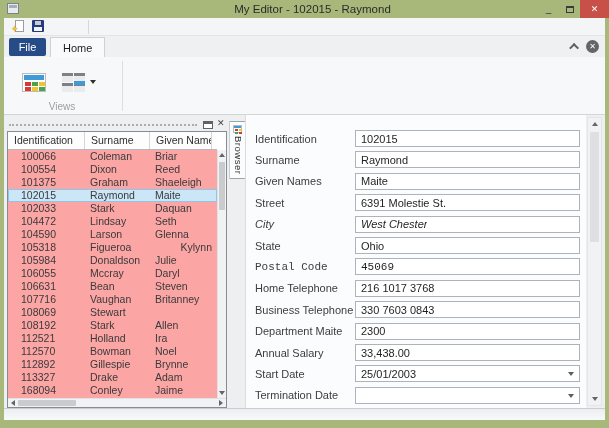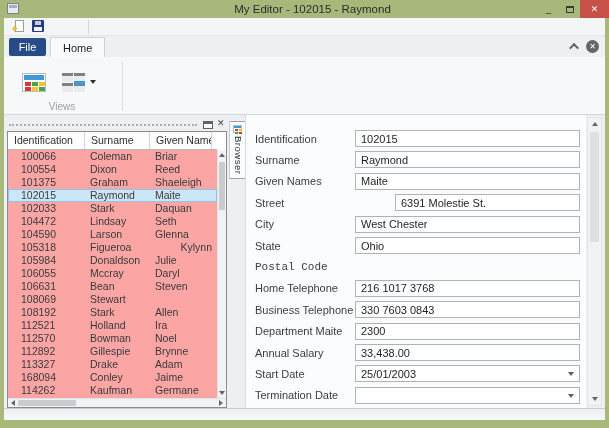--- a/index.html
+++ b/index.html
@@ -243,20 +243,25 @@
               <div class="gcell col0" style="width: 77px;">106055</div>
               <div class="gcell col1" style="width: 65px;">Mccray</div>
               <div class="gcell col2" style="width: 62px;">Daryl</div>
             </div>
             <div class="grow">
               <div class="gcell col0" style="width: 77px;">106631</div>
               <div class="gcell col1" style="width: 65px;">Bean</div>
               <div class="gcell col2" style="width: 62px;">Steven</div>
             </div>
             <div class="grow">
+              <div class="gcell col0" style="width: 77px;">107716</div>
+              <div class="gcell col1" style="width: 65px;">Vaughan</div>
+              <div class="gcell col2" style="width: 62px;">Britanney</div>
+            </div>
+            <div class="grow">
               <div class="gcell col0" style="width: 77px;">108069</div>
               <div class="gcell col1" style="width: 65px;">Stewart</div>
               <div class="gcell col2" style="width: 62px; margin-top: 20px;">Chantale</div>
             </div>
             <div class="grow">
               <div class="gcell col0" style="width: 77px;">108192</div>
               <div class="gcell col1" style="width: 65px;">Stark</div>
               <div class="gcell col2" style="width: 62px;">Allen</div>
             </div>
             <div class="grow">
@@ -327,40 +332,43 @@
             <div class="fbox">
               <span class="fval">Raymond</span>
             </div>
           </div>
           <div class="frow" style="top: 57.8px;">
             <div class="flabel">Given Names</div>
             <div class="fbox">
               <span class="fval">Maite</span>
             </div>
           </div>
-          <div class="frow" style="top: 79.2px; gap: 40px;">
+          <div class="frow" style="top: 79.2px;">
             <div class="flabel">Street</div>
             <div class="fbox">
               <span class="fval">6391 Molestie St.</span>
             </div>
           </div>
-          <div class="frow" style="top: 100.6px;">
+          <div class="frow" style="top: 100.6px; font-style: italic;">
             <div class="flabel">City</div>
             <div class="fbox">
               <span class="fval">West Chester</span>
             </div>
           </div>
           <div class="frow" style="top: 122px;">
             <div class="flabel">State</div>
             <div class="fbox">
               <span class="fval">Ohio</span>
             </div>
           </div>
           <div class="frow" style="top: 143.4px; font-family: Liberation Mono, monospace;">
             <div class="flabel">Postal Code</div>
+            <div class="fbox">
+              <span class="fval">45069</span>
+            </div>
           </div>
           <div class="frow" style="top: 164.8px;">
             <div class="flabel">Home Telephone</div>
             <div class="fbox">
               <span class="fval">216 1017 3768</span>
             </div>
           </div>
           <div class="frow" style="top: 186.2px;">
             <div class="flabel">Business Telephone</div>
             <div class="fbox">

